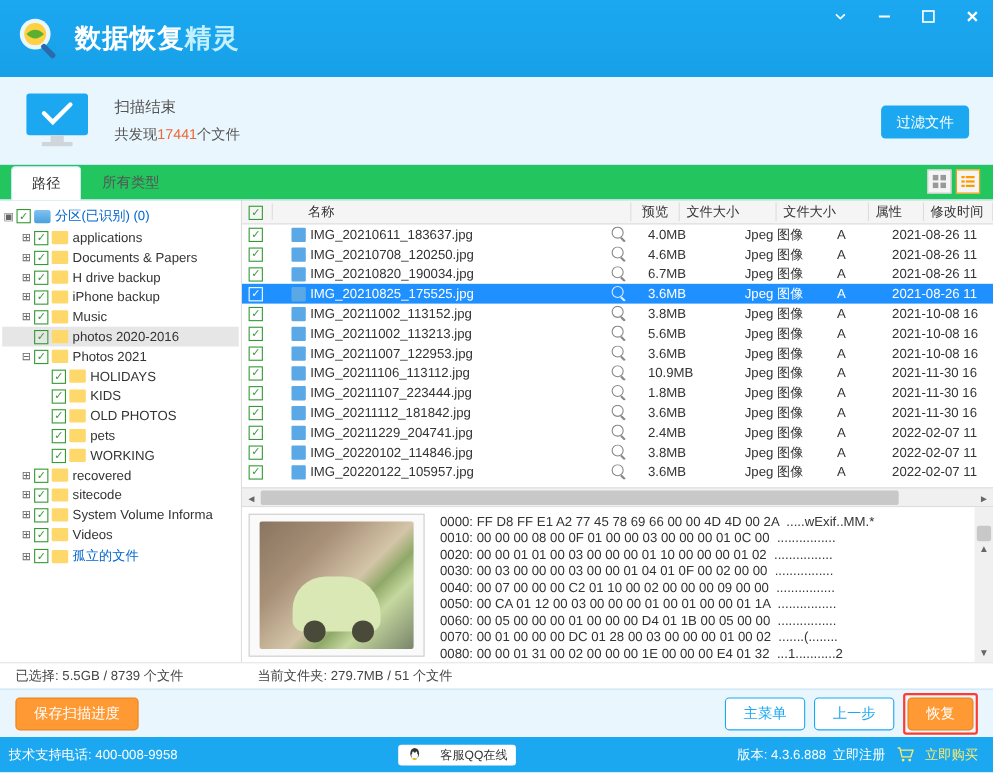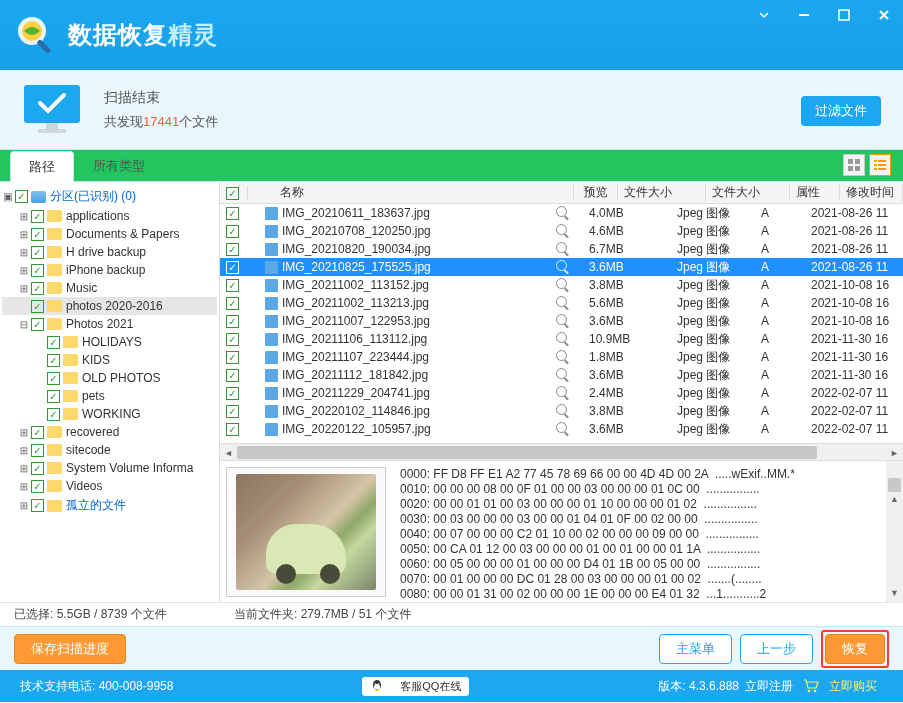--- a/index.html
+++ b/index.html
@@ -83,21 +83,21 @@
 .footer-info { height: 24px; display: flex; align-items: center; font-size: 12px; color: #444; padding: 0 14px; border-top: 1px solid #e4e4e4; }
 .footer-info .sep { width: 220px; }
 .action-bar { height: 44px; background: #eaf6fd; display: flex; align-items: center; padding: 0 14px; border-top: 1px solid #c8e4f5; }
 .btn { border: 1px solid; border-radius: 4px; padding: 5px 16px; font-size: 13px; cursor: pointer; margin-left: 8px; }
 .btn-orange { background: #ff9933; border-color: #e8821a; color: #fff; margin-left: 0; }
 .btn-blue { background: #fff; border-color: #1ba8f1; color: #1ba8f1; }
 .btn-orange-solid { background: #ff9933; border-color: #e8821a; color: #fff; }
 .recover-highlight { border: 2px solid #ff3b30; padding: 2px; border-radius: 3px; margin-left: 8px; }
 .spacer { flex: 1; }
 
-.bottom-bar { height: 32px; background: #1ba8f1; color: #fff; display: flex; align-items: center; font-size: 12px; padding: 0 20px; }
+.bottom-bar { height: 32px; background: #1ba8f1; color: #fff; display: flex; align-items: center; font-size: 12px; padding: 0 8px; }
 .bottom-bar a { color: #fff; text-decoration: none; margin: 0 6px; }
 .qq-badge { background: #fff; color: #333; padding: 2px 8px; border-radius: 3px; display: flex; gap: 16px; font-size: 11px; }
 .cart-icon { width: 16px; height: 14px; display: inline-block; margin: 0 4px; }
 .buy-now { color: #ffea6a !important; }
 </style>
 </head>
 <body>
 
 <div class="titlebar">
   <div class="logo-wrap">

